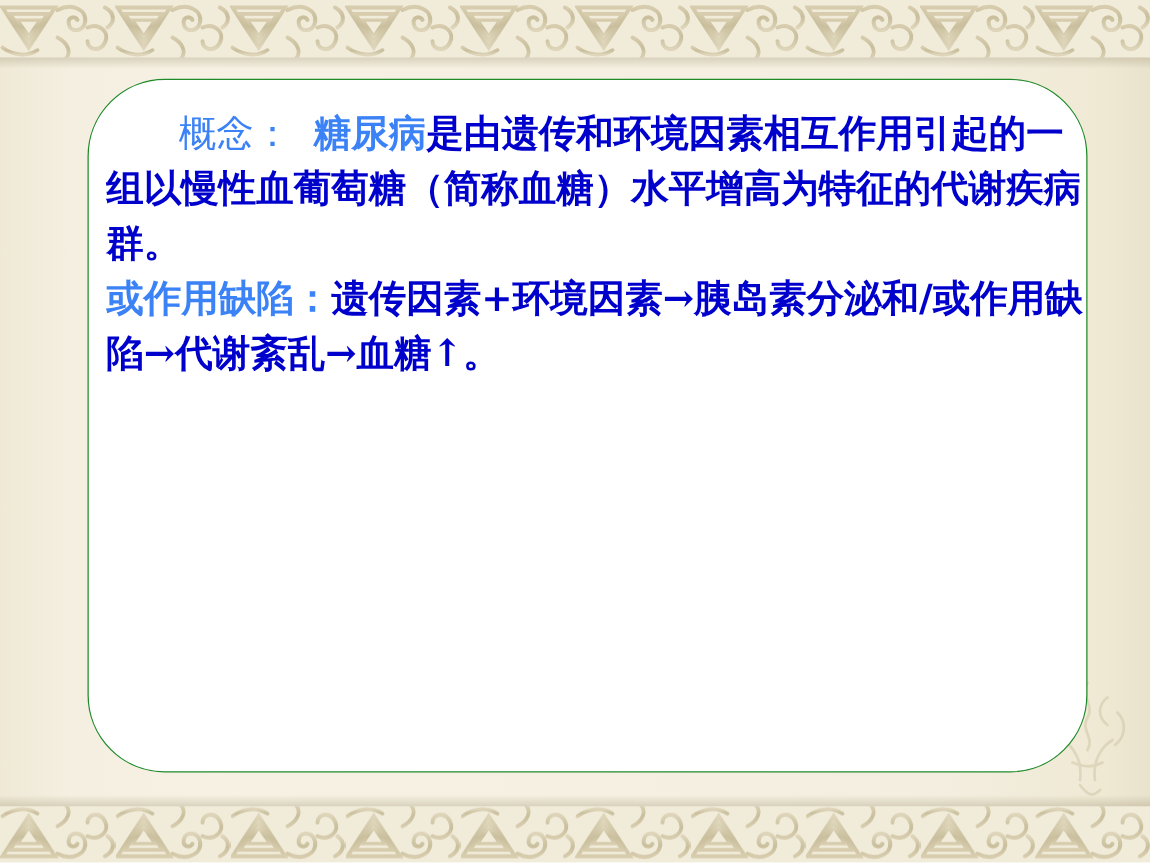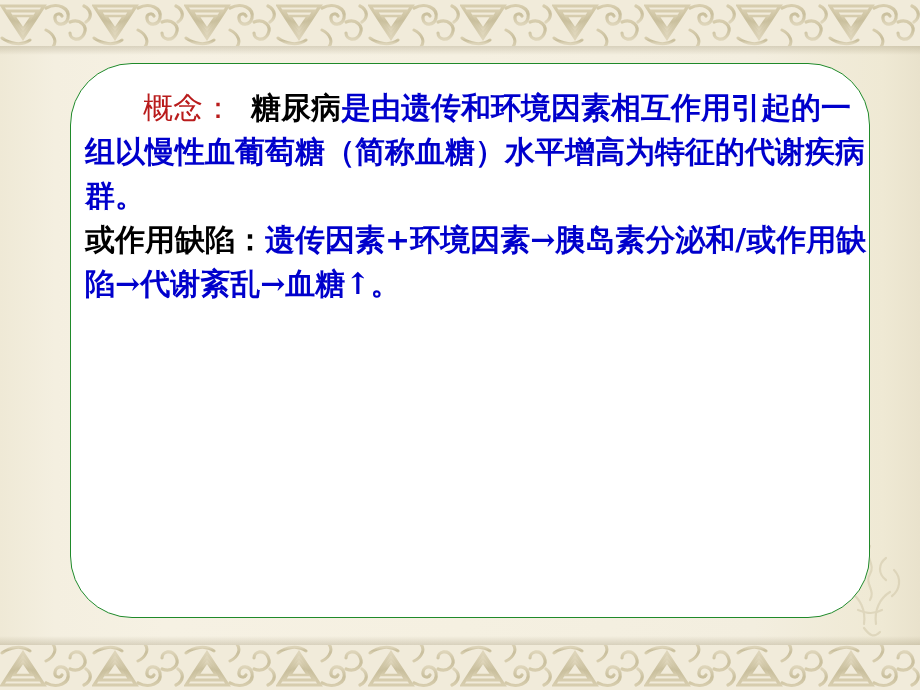--- a/index.html
+++ b/index.html
@@ -88,22 +88,22 @@
     font-family: "DejaVu Serif", "Liberation Serif", serif;
     font-size: 30px;
     line-height: 44px;
     letter-spacing: 0px;
     color: #0000cc;
     white-space: pre-wrap;
     word-break: break-all;
   }
 
   .t-blue      { color: #0000cc; font-weight: bold; }
-  .t-blue-thin { color: #b91c1c; font-weight: normal; }
-  .t-red       { color: #000000; font-weight: bold; }
+  .t-blue-thin { color: #3b82f6; font-weight: normal; }
+  .t-red       { color: #3b82f6; font-weight: bold; }
   .indent      { display: inline-block; width: 58px; }
   .gap         { display: inline-block; width: 18px; }
 </style>
 </head>
 <body>
 
 <div id="slide">
 
   <div class="band band-top">
     <svg width="920" height="48" viewBox="0 0 920 48" xmlns="http://www.w3.org/2000/svg">

